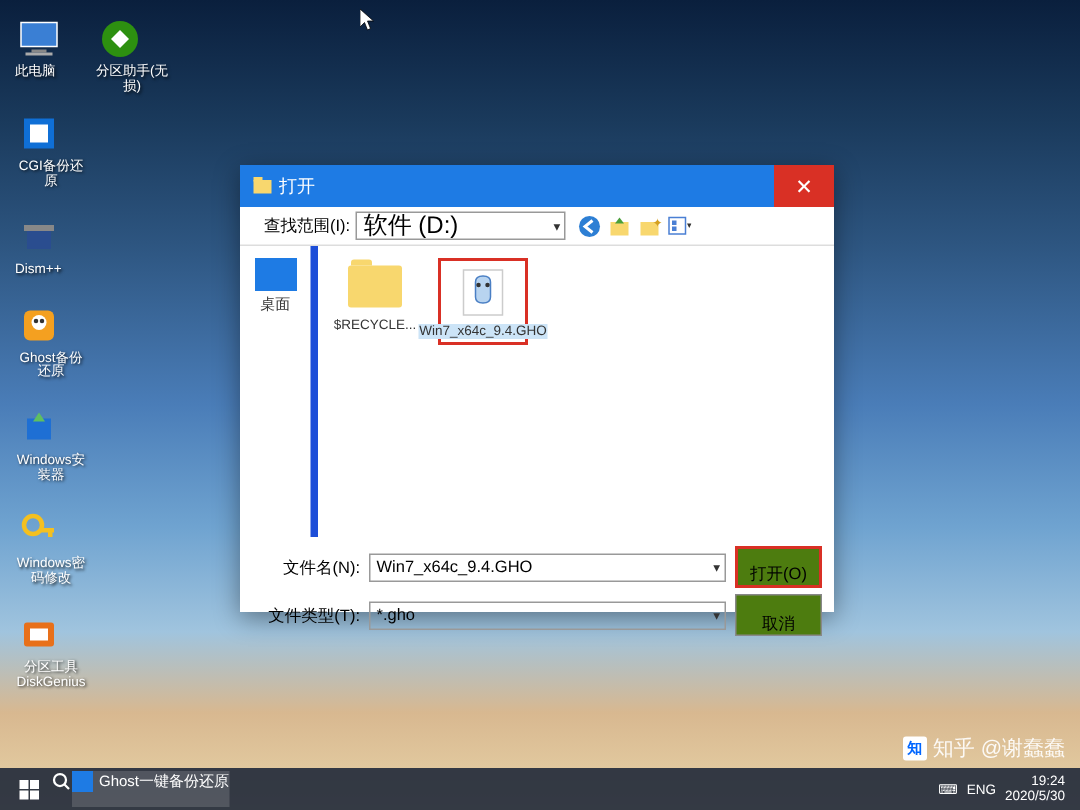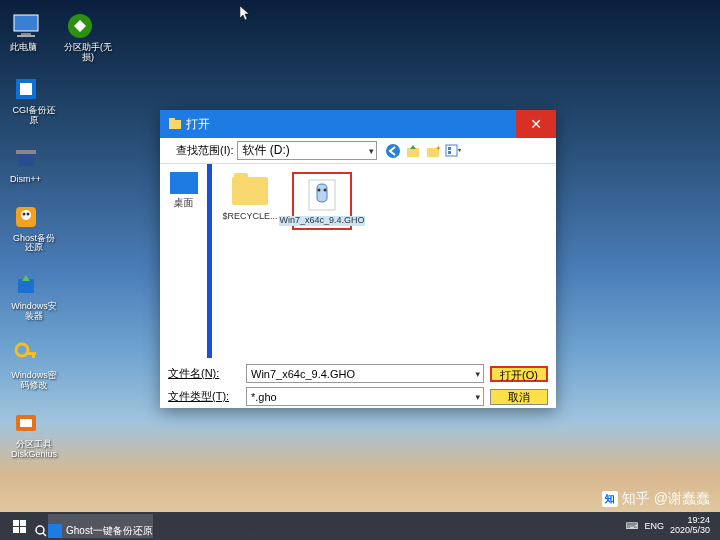--- a/index.html
+++ b/index.html
@@ -9,52 +9,52 @@
 .desktop-icons{position:absolute;left:10px;top:10px;display:flex;flex-direction:column;gap:8px;}
 .di{width:48px;display:flex;flex-direction:column;align-items:flex-start;gap:1px;cursor:pointer;}
 .di-icon{width:32px;height:32px;display:flex;align-items:center;justify-content:center;}
 .di-label{color:#fff;font-size:9px;text-align:center;text-shadow:1px 1px 2px rgba(0,0,0,.8);line-height:1.1;max-width:56px;}
 .dialog{position:absolute;left:160px;top:110px;width:396px;height:298px;background:#fff;box-shadow:0 4px 16px rgba(0,0,0,.4);}
 .titlebar{height:28px;background:#1e7be4;display:flex;align-items:center;padding:0 0 0 8px;}
 .titlebar-icon{width:14px;height:14px;margin-right:4px;}
 .titlebar-text{color:#fff;font-size:12px;flex:1;}
 .closebtn{width:40px;height:28px;background:#d93025;display:flex;align-items:center;justify-content:center;color:#fff;font-size:14px;}
 .toolbar{height:26px;display:flex;align-items:center;padding:4px 16px;border-bottom:1px solid #ddd;font-size:11px;gap:4px;}
-.dropdown{border:1px solid #999;height:19px;padding:0 16px 0 4px;font-size:12px;background:#fff;position:relative;min-width:140px;display:flex;align-items:center;}
+.dropdown{border:1px solid #999;height:19px;padding:0 16px 0 4px;font-size:16px;background:#fff;position:relative;min-width:140px;display:flex;align-items:center;}
 .dropdown::after{content:"▾";position:absolute;right:3px;font-size:9px;color:#333;}
 .tb-icons{display:flex;gap:4px;margin-left:4px;}
 .tb-icon{width:16px;height:16px;}
 .mainarea{height:194px;display:flex;}
 .leftpane{width:52px;border-right:5px solid #1d4ed8;padding:8px 4px;display:flex;flex-direction:column;align-items:center;}
 .leftitem{display:flex;flex-direction:column;align-items:center;gap:2px;}
 .leftitem-icon{width:28px;height:22px;background:#1e7be4;}
 .leftitem-label{font-size:10px;color:#333;}
 .filearea{flex:1;padding:8px;display:flex;gap:12px;align-items:flex-start;}
 .fileitem{display:flex;flex-direction:column;align-items:center;width:60px;cursor:pointer;}
 .fi-icon{width:38px;height:38px;display:flex;align-items:center;justify-content:center;}
 .folder-icon{width:36px;height:28px;background:#f8d76e;border-radius:2px;position:relative;}
 .folder-icon::before{content:"";position:absolute;top:-4px;left:2px;width:14px;height:4px;background:#f8d76e;border-radius:2px 2px 0 0;}
 .fi-label{font-size:9px;color:#333;text-align:center;line-height:1.1;margin-top:2px;}
 .selected{border:2px solid #d93025;padding:2px;}
 .selected .fi-label{background:#cce4f7;}
 .bottompane{padding:6px 8px;font-size:11px;}
 .row{display:flex;align-items:center;gap:6px;margin-bottom:4px;}
-.row-label{width:72px;text-decoration:underline;}
+.row-label{width:72px;text-align:right;}
 .row-input{flex:1;}
 .input-field{border:1px solid #999;height:19px;padding:0 16px 0 4px;font-size:11px;width:100%;position:relative;display:flex;align-items:center;}
 .input-field::after{content:"▾";position:absolute;right:3px;font-size:9px;color:#333;}
-.btn{border:1px solid #888;background:#fde047;height:16px;width:58px;font-size:11px;display:flex;align-items:flex-start;justify-content:center;cursor:pointer;}
+.btn{border:1px solid #888;background:#4d7c0f;height:28px;width:58px;font-size:11px;display:flex;align-items:flex-end;justify-content:center;cursor:pointer;}
 .btn.hl{border:2px solid #d93025;}
 .checkbox-row{display:flex;align-items:center;gap:4px;padding-left:78px;font-size:11px;}
 .checkbox{width:11px;height:11px;border:1px solid #666;background:#fff;}
 .taskbar{position:absolute;left:0;bottom:0;width:720px;height:28px;background:rgba(20,30,50,.85);display:flex;align-items:center;padding:0 4px;}
 .start{width:30px;height:28px;display:flex;align-items:center;justify-content:center;}
 .win-icon{display:grid;grid-template-columns:6px 6px;grid-template-rows:6px 6px;gap:1px;}
 .win-icon span{background:#fff;}
-.tb-item{display:flex;align-items:flex-end;gap:4px;height:24px;padding:0 0;color:#fff;font-size:10px;}
+.tb-item{display:flex;align-items:flex-start;gap:4px;height:24px;padding:0 0;color:#fff;font-size:10px;}
 .tb-item.active{background:rgba(255,255,255,.15);}
 .tray{margin-left:auto;display:flex;align-items:center;gap:6px;color:#fff;font-size:9px;padding-right:6px;}
 .tray-time{text-align:right;line-height:1.1;}
 .watermark{position:absolute;right:10px;bottom:32px;color:rgba(255,255,255,.9);font-size:14px;display:flex;align-items:center;gap:4px;}
 .zhihu-icon{width:16px;height:16px;background:#fff;color:#0066ff;font-size:10px;font-weight:bold;display:flex;align-items:center;justify-content:center;border-radius:2px;}
 </style>
 </head>
 <body>
 
 <div class="cursor">

